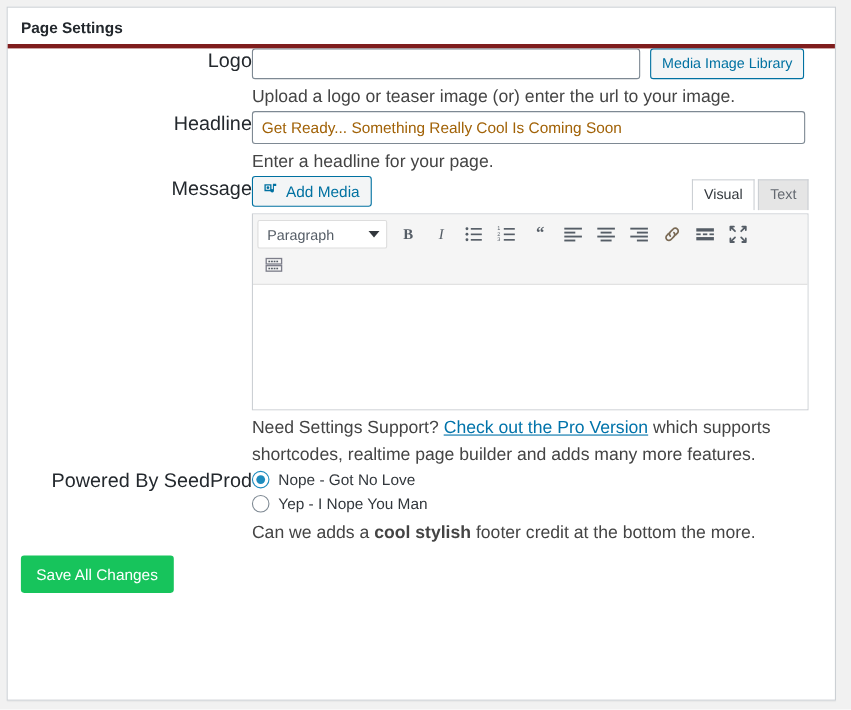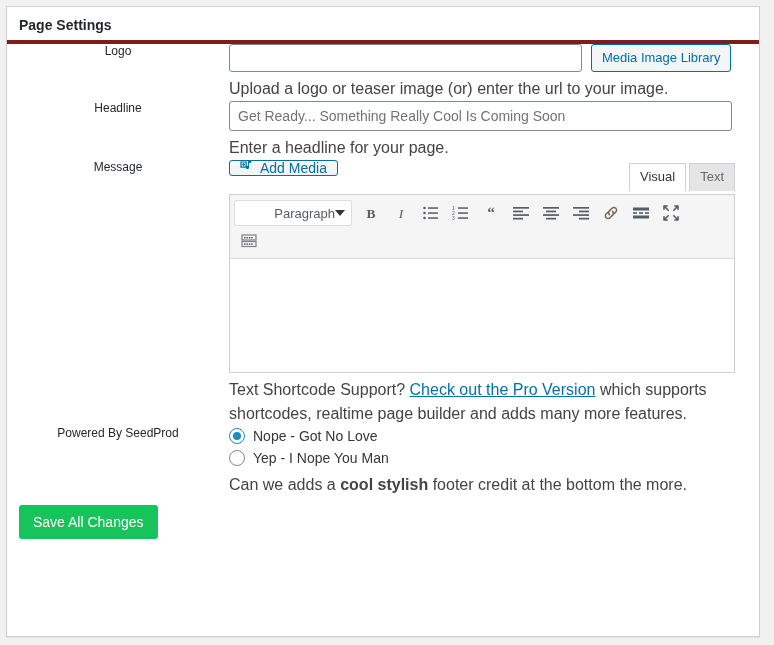--- a/index.html
+++ b/index.html
@@ -45,24 +45,24 @@
     border-collapse: collapse;
     table-layout: fixed;
   }
   .form-table td, .form-table th {
     vertical-align: top;
     padding: 0;
   }
   .row-label {
     width: 222px;
     padding: 20px 10px 20px 12px;
-    font-size: 12px;
+    font-size: 18px;
     font-weight: normal;
     color: #23282d;
-    text-align: center;
+    text-align: right;
     box-sizing: border-box;
     line-height: 1.3;
   }
   .row-field {
     padding: 15px 14px 10px 0;
     box-sizing: border-box;
   }
   .desc {
     font-size: 16px;
     color: #444444;
@@ -76,21 +76,21 @@
   .desc b { font-weight: bold; }
 
   
   .text-input {
     height: 28px;
     border: 1px solid #7e8993;
     border-radius: 3px;
     background: #fff;
     font-family: "Liberation Sans", sans-serif;
     font-size: 14px;
-    color: #737373;
+    color: #a16207;
     padding: 0 8px;
     box-sizing: border-box;
     outline: none;
   }
   .input-logo { width: 353px; vertical-align: middle; }
   .input-headline { width: 503px; height: 30px; }
 
   .btn-secondary {
     display: inline-block;
     height: 28px;
@@ -113,21 +113,21 @@
   .editor-wrap { width: 506px; }
   .media-bar {
     position: relative;
     height: 30px;
     margin-bottom: 4px;
   }
   .btn-add-media {
     display: inline-flex;
     align-items: center;
     gap: 6px;
-    height: 16px;
+    height: 28px;
     padding: 0 10px 0 8px;
     background: #f3f5f6;
     border: 1px solid #0071a1;
     border-radius: 3px;
     color: #0071a1;
     font-size: 14px;
     box-sizing: border-box;
     cursor: pointer;
   }
   .tabs {
@@ -184,21 +184,21 @@
   .tb-select {
     width: 118px;
     height: 26px;
     background: #fff;
     border: 1px solid #ddd;
     border-radius: 2px;
     font-size: 13px;
     color: #555d66;
     display: flex;
     align-items: center;
-    justify-content: flex-end;
+    justify-content: space-between;
     padding: 0 6px 0 8px;
     box-sizing: border-box;
     margin-right: 4px;
     cursor: pointer;
   }
   .caret {
     width: 0; height: 0;
     border-left: 5px solid transparent;
     border-right: 5px solid transparent;
     border-top: 6px solid #32373c;
@@ -415,21 +415,21 @@
                     </svg>
                   </div>
                 </div>
 
               </div>
 
               <div class="editor-canvas"></div>
             </div>
 
             <div class="desc">
-              <span>Text Shortcode Support? </span><a href="#">Check out the Pro Version</a><span> which supports shortcodes, realtime page builder and adds many more features.</span>
+              <span>Need Settings Support? </span><a href="#">Check out the Pro Version</a><span> which supports shortcodes, realtime page builder and adds many more features.</span>
             </div>
           </div>
         </td>
       </tr>
 
       <tr>
         <th class="row-label">Powered By SeedProd</th>
         <td class="row-field">
           <div class="radio-line">
             <span class="radio checked"></span>

